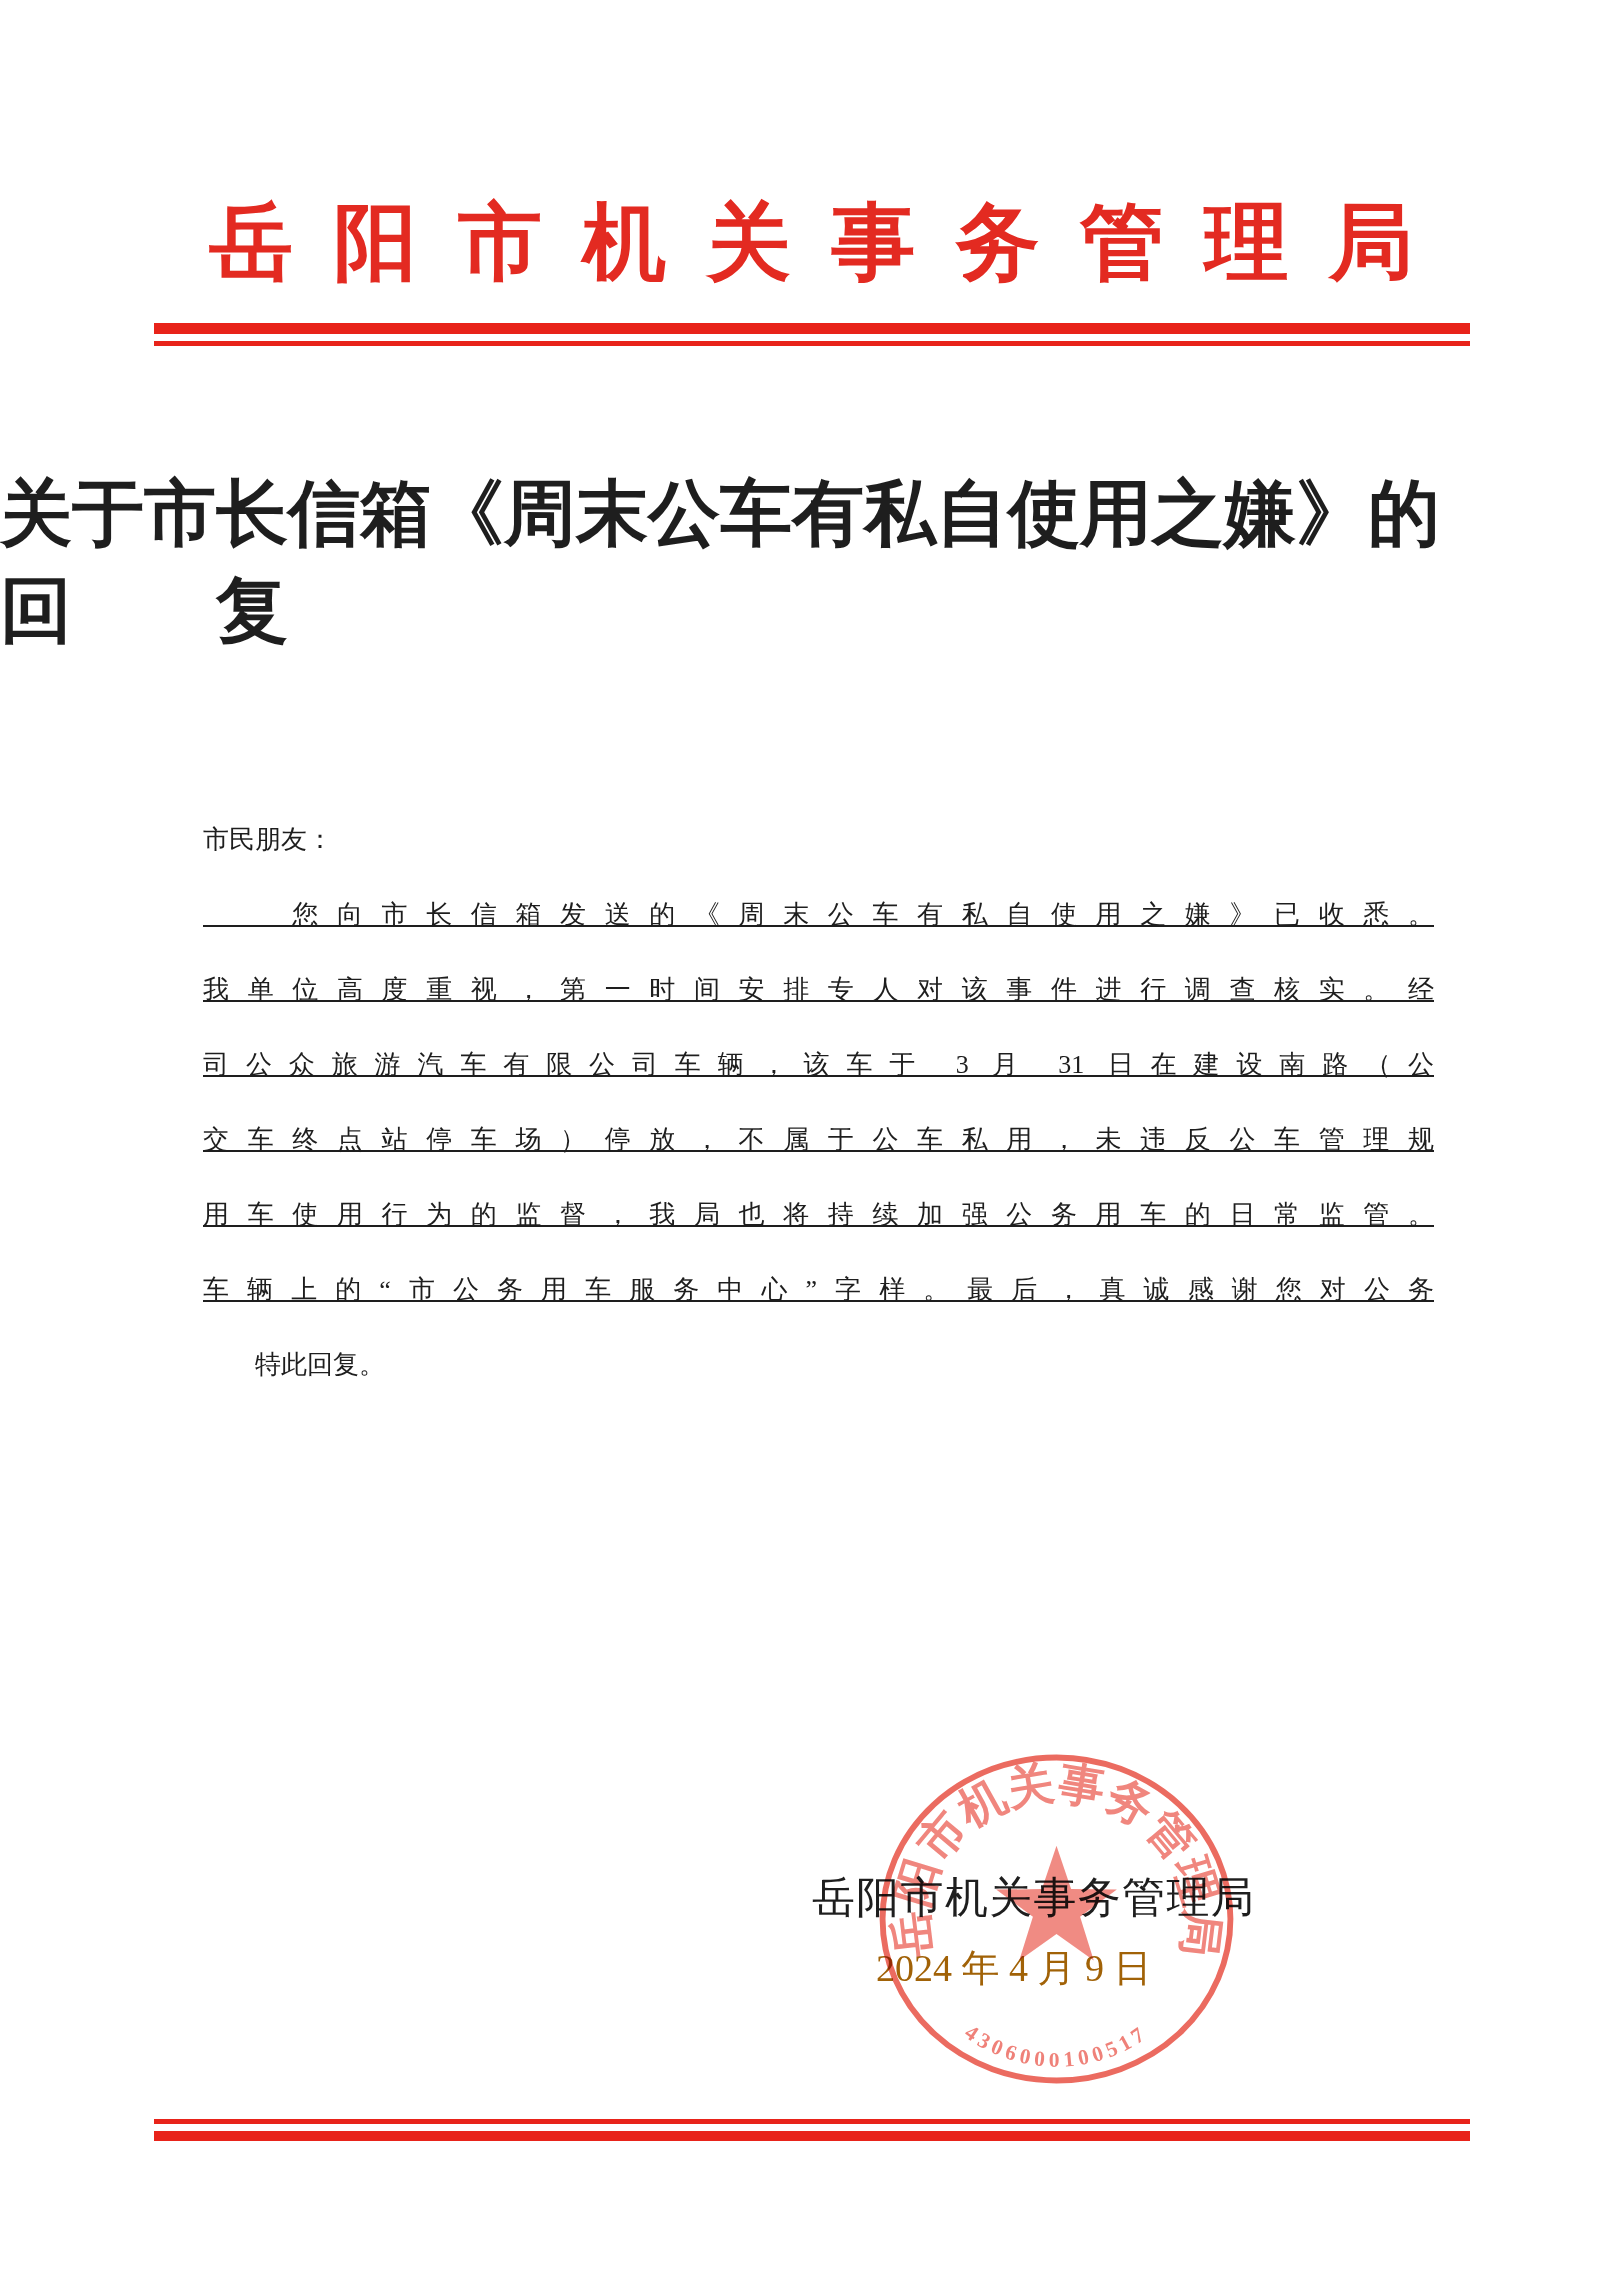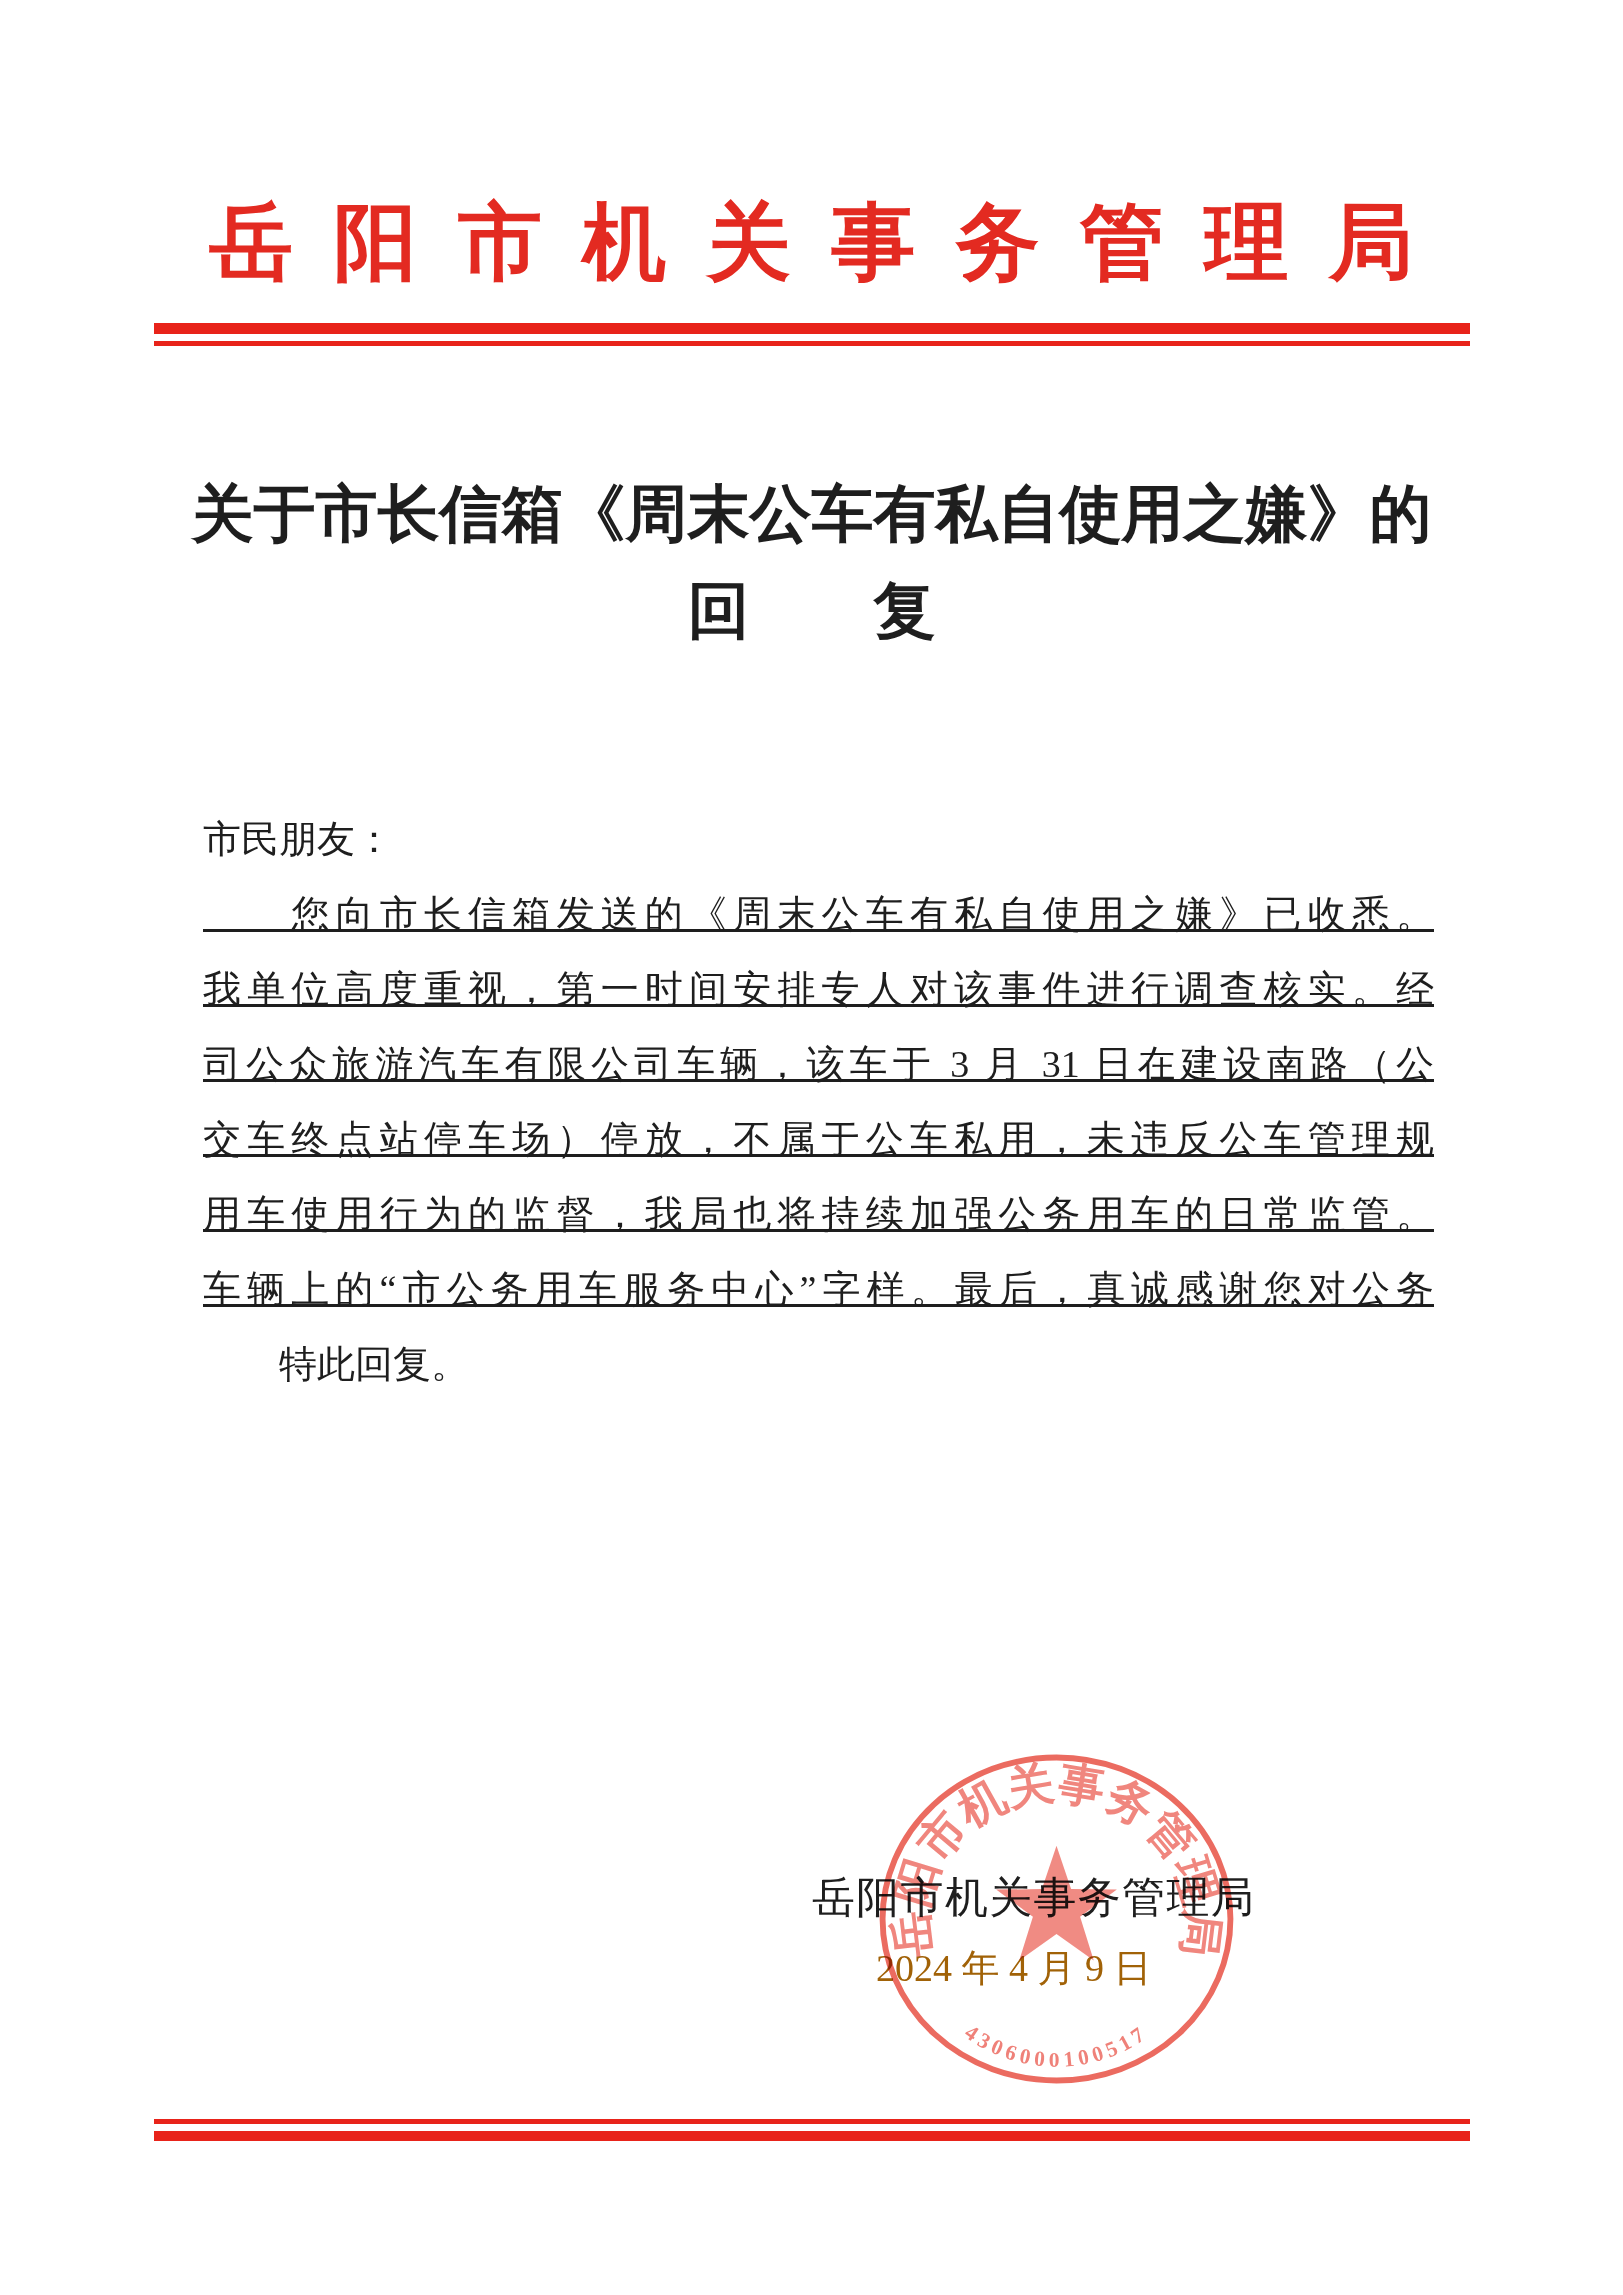--- a/index.html
+++ b/index.html
@@ -27,28 +27,28 @@
   
   .rule { position:absolute; left:154px; width:1316px; background:var(--rule_red,#e8231a); }
   .rule-top-thick   { top:323px;  height:11px; }
   .rule-top-thin    { top:341px;  height:4.6px;  }
   .rule-bottom-thin { top:2119px; height:4.6px;  }
   .rule-bottom-thick{ top:2131px; height:9.8px; }
 
   
   .doc-title {
     position:absolute; top:466px; left:0; width:100%;
-    text-align:center; font-size:62px; font-weight:700;
+    font-size:72px; font-weight:700;
     line-height:97px; color:#1e1e1e;
   }
 
   
   .letter-body {
     position:absolute; top:802px; left:203px; width:1231px;
-    font-size:38px; line-height:75px; color:#1e1e1e;
+    font-size:26px; line-height:75px; color:#1e1e1e;
     font-kerning:none;
   }
   .letter-body .line {
     text-align:justify;
     text-align-last:justify;
     text-justify:inter-ideograph;
     text-decoration:underline;
   }
   .letter-body .salutation,
   .letter-body .closing { text-align:left; text-align-last:left; }

